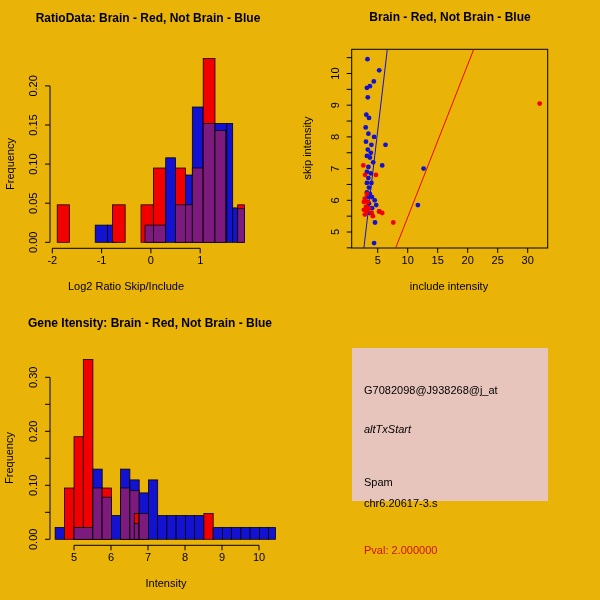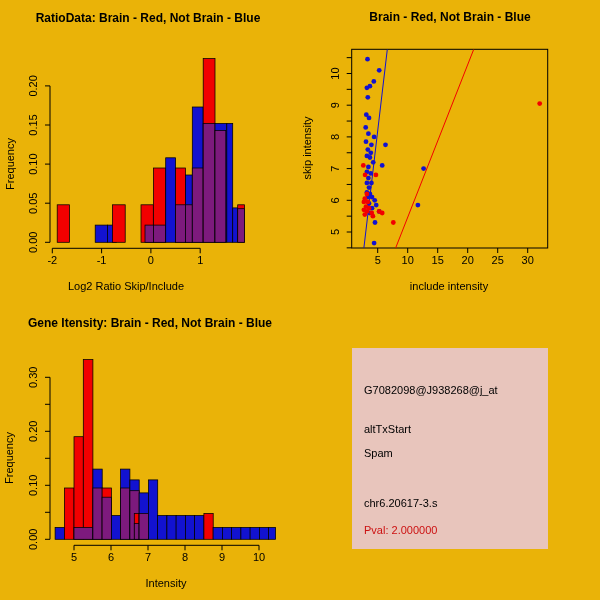--- a/index.html
+++ b/index.html
@@ -4,23 +4,23 @@
 <style>
   html,body{margin:0;padding:0;background:#ffffff;}
   #screen{position:relative;width:600px;height:600px;background:#eab308;overflow:hidden;
           font-family:"Liberation Sans", sans-serif;}
   svg.panel{position:absolute;width:300px;height:300px;}
   #p-tl{left:0;top:0;}   #p-tr{left:300px;top:0;}
   #p-bl{left:0;top:300px;}
   text{fill:#000;}
   .title{font-size:12px;font-weight:bold;text-anchor:middle;}
   .axlab{font-size:11px;text-anchor:middle;}
-  #info-box{position:absolute;left:352px;top:348px;width:196px;height:201px;}
+  #info-box{position:absolute;left:352px;top:348px;width:196px;height:153px;}
   #info-box .ln{position:absolute;left:12px;font-size:11px;color:#000;white-space:nowrap;}
-  #ln-1{top:36px;} #ln-2{top:75px;} #ln-3{top:99px;text-align:right;} #ln-4{top:149px;} #ln-5{top:176px;}
+  #ln-1{top:36px;} #ln-2{top:75px;font-style:italic;} #ln-3{top:128px;text-align:right;} #ln-4{top:149px;} #ln-5{top:176px;}
 </style>
 </head>
 <body>
 
 <div id="screen">
 
   <svg class="panel" id="p-tl" viewBox="0 0 300 300">
     <text class="title" x="148" y="22">RatioData: Brain - Red, Not Brain - Blue</text>
     <text class="axlab" x="126" y="290">Log2 Ratio Skip/Include</text>
     <text class="axlab" transform="rotate(-90 14 164)" x="14" y="164">Frequency</text>
@@ -262,16 +262,16 @@
         <text x="222" y="261.3" font-size="11px" text-anchor="middle">9</text>
         <text x="259" y="261.3" font-size="11px" text-anchor="middle">10</text>
       </g>
   </svg>
 
   <div id="info-box" style="background: rgb(232, 197, 188);">
     <span class="ln" id="ln-1">G7082098@J938268@j_at</span>
     <span class="ln" id="ln-2">altTxStart</span>
     <span class="ln" id="ln-3">Spam</span>
     <span class="ln" id="ln-4">chr6.20617-3.s</span>
-    <span class="ln" id="ln-5" style="color: rgb(204, 17, 17);">Pval: 2.000000</span>
+    <span class="ln" id="ln-5" style="color: rgb(204, 17, 17); margin-top: 20px;">Pval: 2.000000</span>
   </div>
 
 </div>
 
 </body></html>

